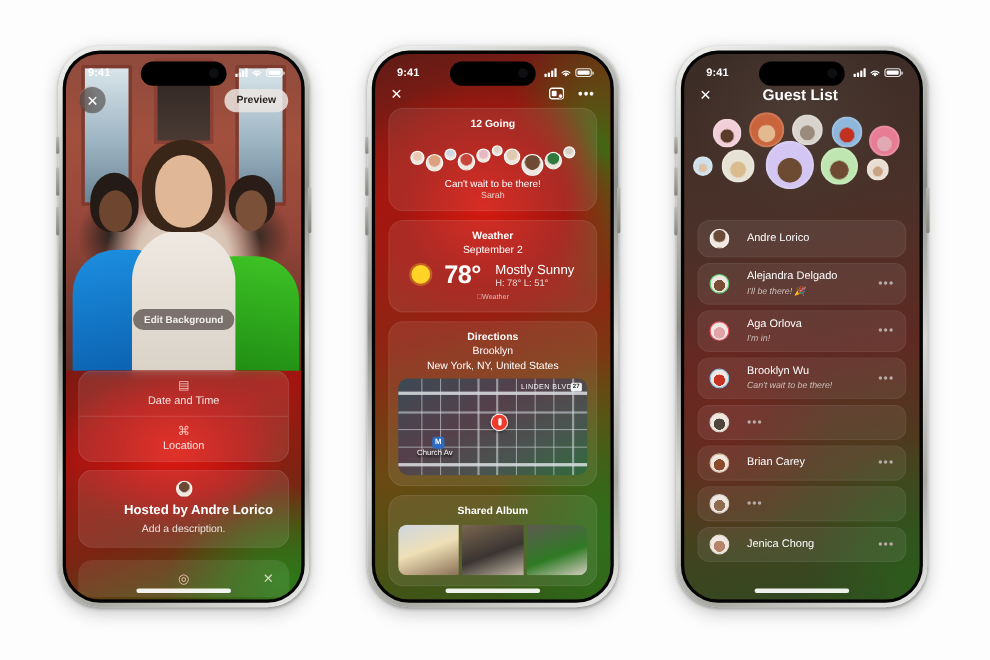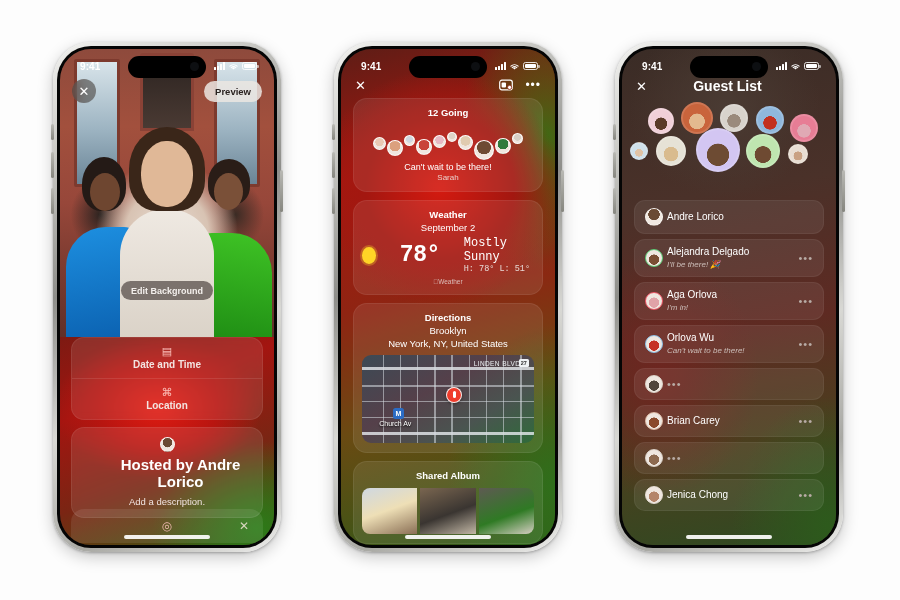--- a/index.html
+++ b/index.html
@@ -130,25 +130,25 @@
   }
   .p1-title { text-align:center; color:#fff; font-size:19px; font-weight:bold; padding:14px 0 8px; letter-spacing:.2px; }
   .card {
     background:rgba(255,255,255,.10);
     border:1px solid rgba(255,255,255,.08);
     border-radius:13px; backdrop-filter:blur(4px);
   }
   .card-row { text-align:center; padding:7px 0 8px; }
   .card-row + .card-row { border-top:1px solid rgba(255,255,255,.10); }
   .row-ico { font-size:11px; color:#ffc8c2; line-height:13px; opacity:.92; }
-  .row-lbl { font-size:10px; color:#f3e4e1; margin-top:1px;font-weight:bold; }
+  .row-lbl { font-size:10px; color:#f3e4e1; margin-top:1px; }
   .p1-host { margin-top:7px; text-align:center; padding:9px 0 10px; }
   .host-av { width:15px;height:15px;border-radius:50%;margin:0 auto 4px;
     background:radial-gradient(circle at 50% 36%, #6a4a34 0 44%, #efe6df 46% 100%); border:1px solid rgba(255,255,255,.5); }
-  .host-name { font-size:15px; color:#fff; font-weight:bold;padding-left:27px; }
+  .host-name { font-size:12px; color:#fff; font-weight:bold;padding-left:27px; }
   .host-desc { font-size:9.5px; color:#f0e3e0; margin-top:6px; }
   .p1-bottombar {
     position:absolute; left:11px; right:11px; bottom:2px; height:34px;
     border-radius:13px 13px 0 0; background:rgba(255,255,255,.09);
     display:flex; align-items:center; justify-content:center; padding:0 12px;
   }
   .p1-bottombar .camera { font-size:12px; color:#f0b9b2; }
   .p1-bottombar .xclose { position:absolute; right:14px; font-size:12px; color:#d9d7c0; }
 
   
@@ -166,21 +166,21 @@
   .w-card {
     background:rgba(255,255,255,.085); border:1px solid rgba(255,255,255,.07);
     border-radius:14px; margin-bottom:8px; padding:8px 8px 9px; text-align:center;
   }
   .w-head { font-size:9.5px; font-weight:bold; color:#fff; }
   .w-sub2 { font-size:9.5px; color:#ffffff; margin-top:2px; }
   .going-av { display:flex; justify-content:center; align-items:flex-end; gap:1px; margin:6px 0 6px; height:32px; }
   .gav { border-radius:50%; border:1.5px solid rgba(255,255,255,.85); background:#e7ddd4; flex:0 0 auto; }
   .w-quote { font-size:9px; color:#fff; }
   .w-quote-by { font-size:8px; color:#e9cfca; margin-top:1px; }
-  .wx-line { display:flex; align-items:center; justify-content:center; gap:24px; margin-top:3px;font-family:Liberation Mono, monospace; }
+  .wx-line { display:flex; align-items:center; justify-content:center; gap:13px; margin-top:3px; }
   .sun { width:17px;height:17px;border-radius:50%;background:#ffd426;box-shadow:0 0 0 2px rgba(255,212,38,.30); }
   .wx-temp { font-size:23px; font-weight:bold; color:#fff; letter-spacing:-.5px; }
   .wx-txt { text-align:left; }
   .wx-txt .a { font-size:12px; color:#fff; }
   .wx-txt .b { font-size:8.5px; color:#e7d9d5; }
   .wx-attr { font-size:6.5px; color:#dcbfba; margin-top:4px; }
   .map {
     height:88px; margin-top:6px; border-radius:9px; overflow:hidden; position:relative;
     background:linear-gradient(150deg,#3c4a55 0%,#55404a 40%,#4a5450 70%,#2f6b3a 100%);
   }
@@ -212,21 +212,21 @@
       radial-gradient(ellipse 62% 36% at 96% 96%, #2d5a1c 0%, rgba(45,90,28,0) 72%),
       linear-gradient(170deg,#3a2c26 0%, #4a3129 30%, #5e2a22 56%, #4a3f1e 78%, #2f4a22 100%);
   }
   .p3-toolbar { position:relative; z-index:6; display:flex; align-items:center; padding:2px 14px 4px; color:#fff; }
   .p3-toolbar .ttl { flex:1; text-align:center; font-size:14px; font-weight:bold; margin-left:-14px; }
   .cluster { position:relative; z-index:5; height:96px; margin:4px 0 2px; }
   .cav { position:absolute; border-radius:50%; border:2px solid rgba(255,255,255,.12); }
   .sec-lbl { position:relative; z-index:5; font-size:7.5px; font-weight:bold; letter-spacing:.7px; color:#c6bcb6; padding:4px 0 5px 20px; }
   .g-list { position:relative; z-index:5; padding:0 12px; }
   .g-row {
-    display:flex; align-items:center; gap:4px;
+    display:flex; align-items:center; gap:16px;
     background:rgba(255,255,255,.075); border:1px solid rgba(255,255,255,.05);
     border-radius:11px; padding:6px 10px; margin-bottom:5px; min-height:32px;
   }
   .g-row.host { padding:7px 10px; }
   .g-av { width:18px;height:18px;border-radius:50%;flex:0 0 auto;border:1px solid rgba(255,255,255,.55);
     background:radial-gradient(circle at 50% 34%, #6a4a34 0 42%, #f0e8e1 44% 100%); }
   .g-txt { flex:1; min-width:0; }
   .g-name { font-size:10px; color:#fff; line-height:12px; }
   .g-msg  { font-size:8px; color:#cdbfba; line-height:11px; font-style:italic; margin-top:1px; }
   .g-more { color:#b8aba5; font-size:11px; letter-spacing:1px; flex:0 0 auto; }
@@ -509,21 +509,21 @@
               <div class="g-av" style="background: radial-gradient(circle at 50% 60%, rgb(224, 163, 168) 0px, rgb(224, 163, 168) 40%, rgb(239, 231, 224) 42%, rgb(239, 231, 224) 100%); border-color: rgb(240, 90, 106);"></div>
               <div class="g-txt">
                 <div class="g-name">Aga Orlova</div>
                 <div class="g-msg">I'm in!</div>
               </div>
               <div class="g-more">•••</div>
             </div>
             <div class="g-row">
               <div class="g-av" style="background: radial-gradient(circle at 50% 60%, rgb(198, 50, 36) 0px, rgb(198, 50, 36) 40%, rgb(239, 231, 224) 42%, rgb(239, 231, 224) 100%); border-color: rgb(143, 196, 234);"></div>
               <div class="g-txt">
-                <div class="g-name">Orlova Wu</div>
+                <div class="g-name">Brooklyn Wu</div>
                 <div class="g-msg">Can't wait to be there!</div>
               </div>
               <div class="g-more">•••</div>
             </div>
             <div class="g-row">
               <div class="g-av" style="background: radial-gradient(circle at 50% 60%, rgb(80, 69, 60) 0px, rgb(80, 69, 60) 40%, rgb(239, 231, 224) 42%, rgb(239, 231, 224) 100%); border-color: rgb(221, 214, 204);"></div>
               <div class="g-more">•••</div>
             </div>
             <div class="g-row">
               <div class="g-av" style="background: radial-gradient(circle at 50% 60%, rgb(138, 74, 44) 0px, rgb(138, 74, 44) 40%, rgb(239, 231, 224) 42%, rgb(239, 231, 224) 100%); border-color: rgb(224, 189, 168);"></div>

